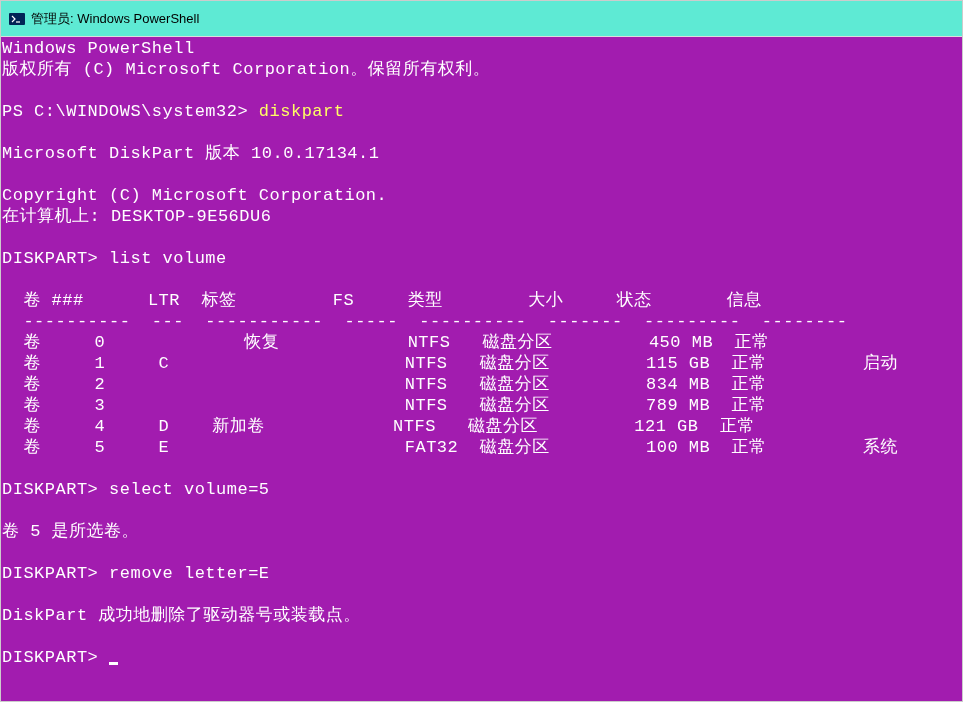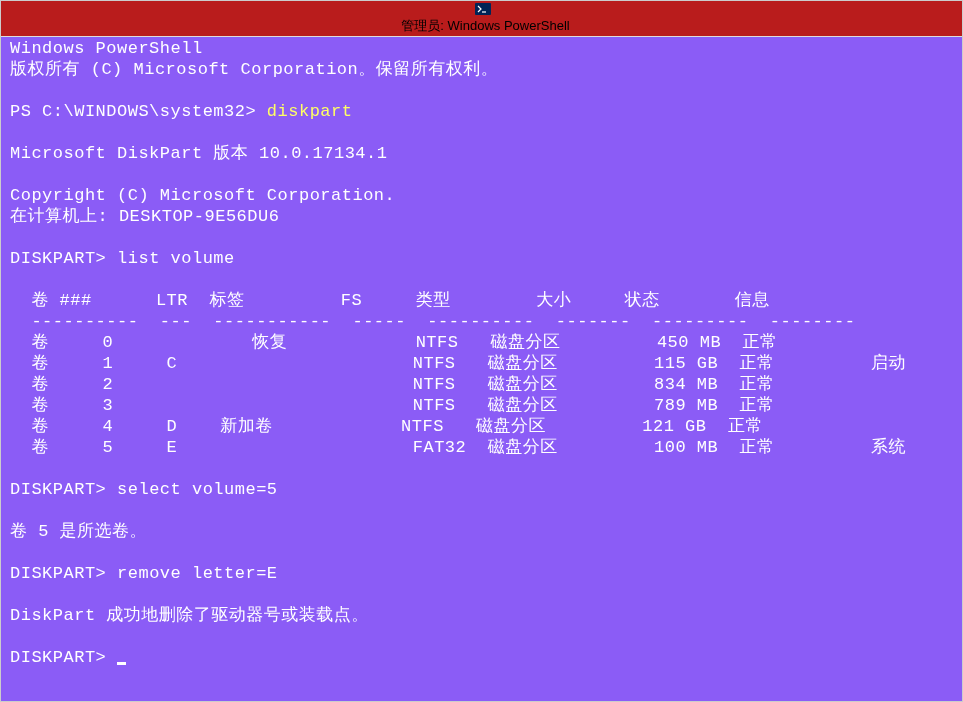--- a/index.html
+++ b/index.html
@@ -16,47 +16,46 @@
     }
     .window {
       width: 100%;
       height: 100%;
       display: flex;
       flex-direction: column;
       border: 1px solid #ccc;
     }
     .titlebar {
       height: 36px;
-      background: #b91c1c;
+      background: #5eead4;
       display: flex;
       align-items: center;
       padding-left: 8px;
       border-bottom: 1px solid #ddd;
-      flex-direction: column;
     }
     .titlebar-icon {
       width: 16px;
       height: 16px;
       margin-right: 6px;
       display: inline-flex;
       align-items: center;
       justify-content: center;
     }
     .titlebar-text {
       font-family: "Microsoft YaHei", "Segoe UI", sans-serif;
       font-size: 13px;
       color: #000;
     }
     .console {
       flex: 1;
-      background: #8b5cf6;
+      background: #a21caf;
       color: #ffffff;
       font-size: 17px;
       line-height: 21px;
-      padding: 1px 9px;
+      padding: 1px 1px;
       white-space: pre;
       overflow: hidden;
       letter-spacing: 0.5px;
     }
     .yellow {
       color: #ffff64;
     }
     .cmd {
       color: #ffffff;
     }

